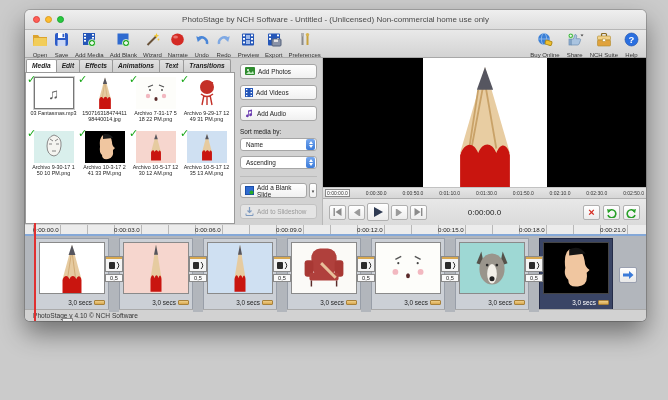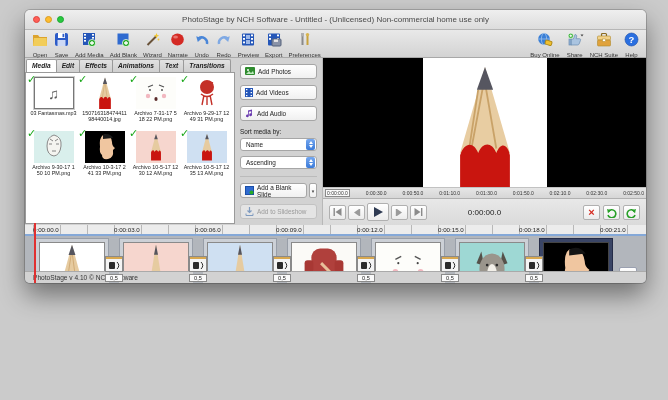--- a/index.html
+++ b/index.html
@@ -1,18 +1,18 @@
 <!DOCTYPE html>
 <html><head>
 <meta charset="utf-8">
 <style>
   * { margin:0; padding:0; box-sizing:border-box; }
   html,body { width:668px; height:400px; }
   body { background:#cbcbcb; font-family:"Liberation Sans","DejaVu Sans",sans-serif; overflow:hidden; }
-  .window { position:absolute; left:25px; top:10px; width:621px; height:273px; background:#d6d6d6;
+  .window { position:absolute; left:25px; top:10px; width:621px; height:311px; background:#d6d6d6;
             border-radius:5px; box-shadow:0 12px 26px rgba(0,0,0,.45), 0 0 0 1px rgba(0,0,0,.18); overflow:hidden; }
   
   .titlebar { height:20px; background:linear-gradient(#efefef,#dcdcdc); border-bottom:1px solid #b6b6b6;
               display:flex; align-items:center; position:relative; }
   .traffic { display:flex; gap:5px; margin-left:8px; }
   .tl { width:7px; height:7px; border-radius:50%; }
   .tl.red{background:#ff5f57;border:.5px solid #e0443e}.tl.yel{background:#febc2e;border:.5px solid #d89c22}.tl.grn{background:#28c840;border:.5px solid #1ea832}
   .title { position:absolute; left:0; right:0; text-align:center; font-size:8px; color:#4a4a4a; }
   
   .toolbar { height:28px; background:linear-gradient(#e9e9e9,#d3d3d3); border-bottom:1px solid #a8a8a8;

